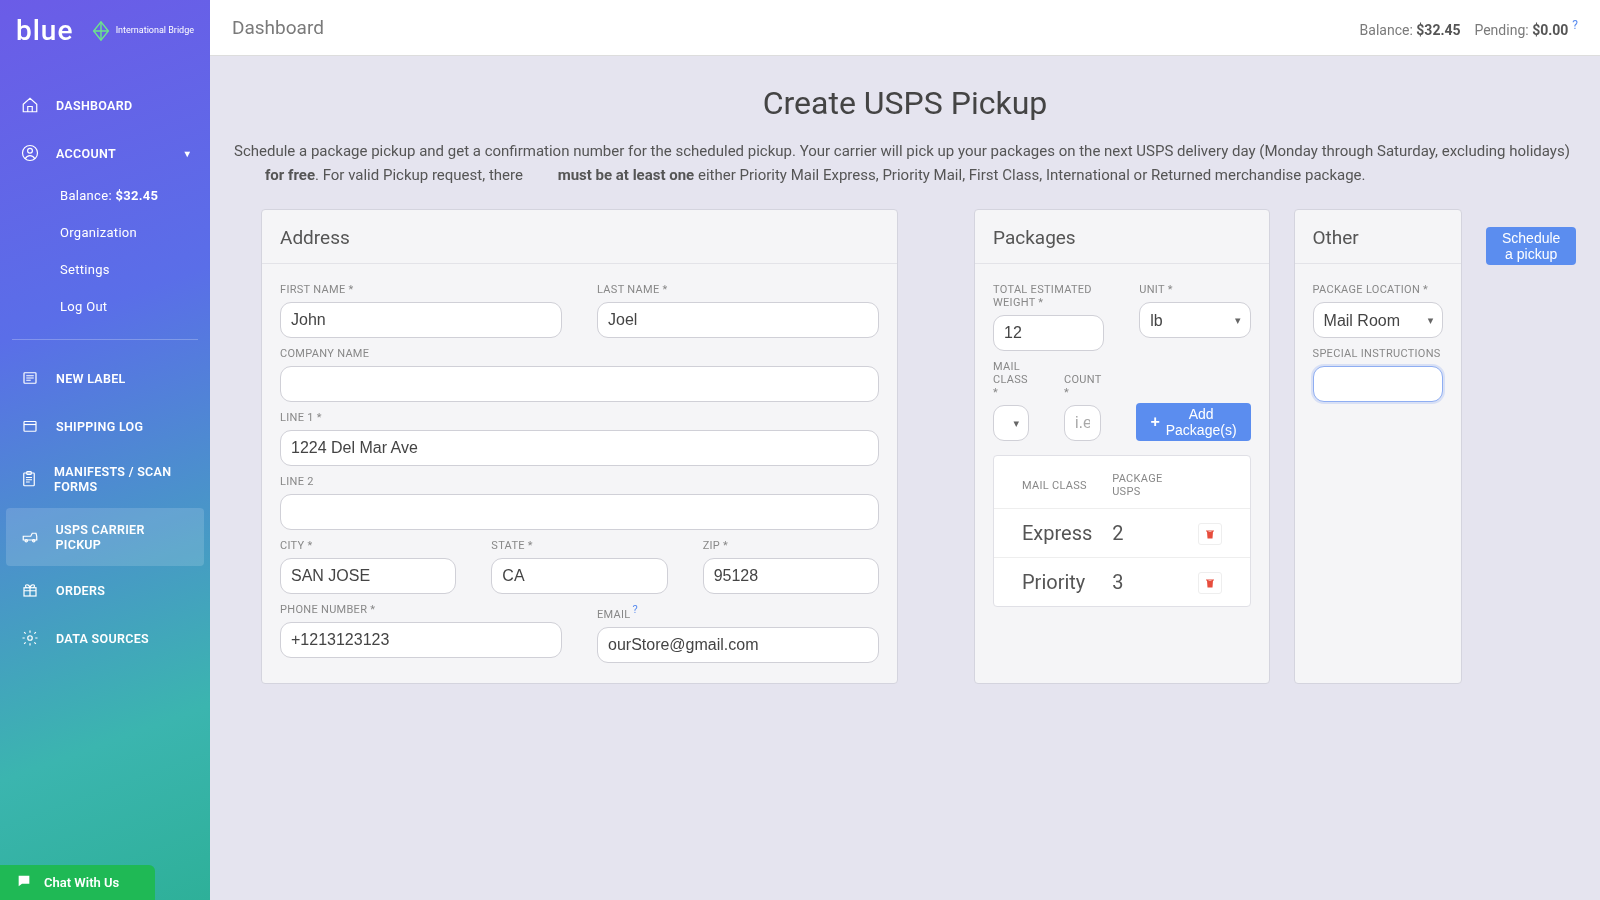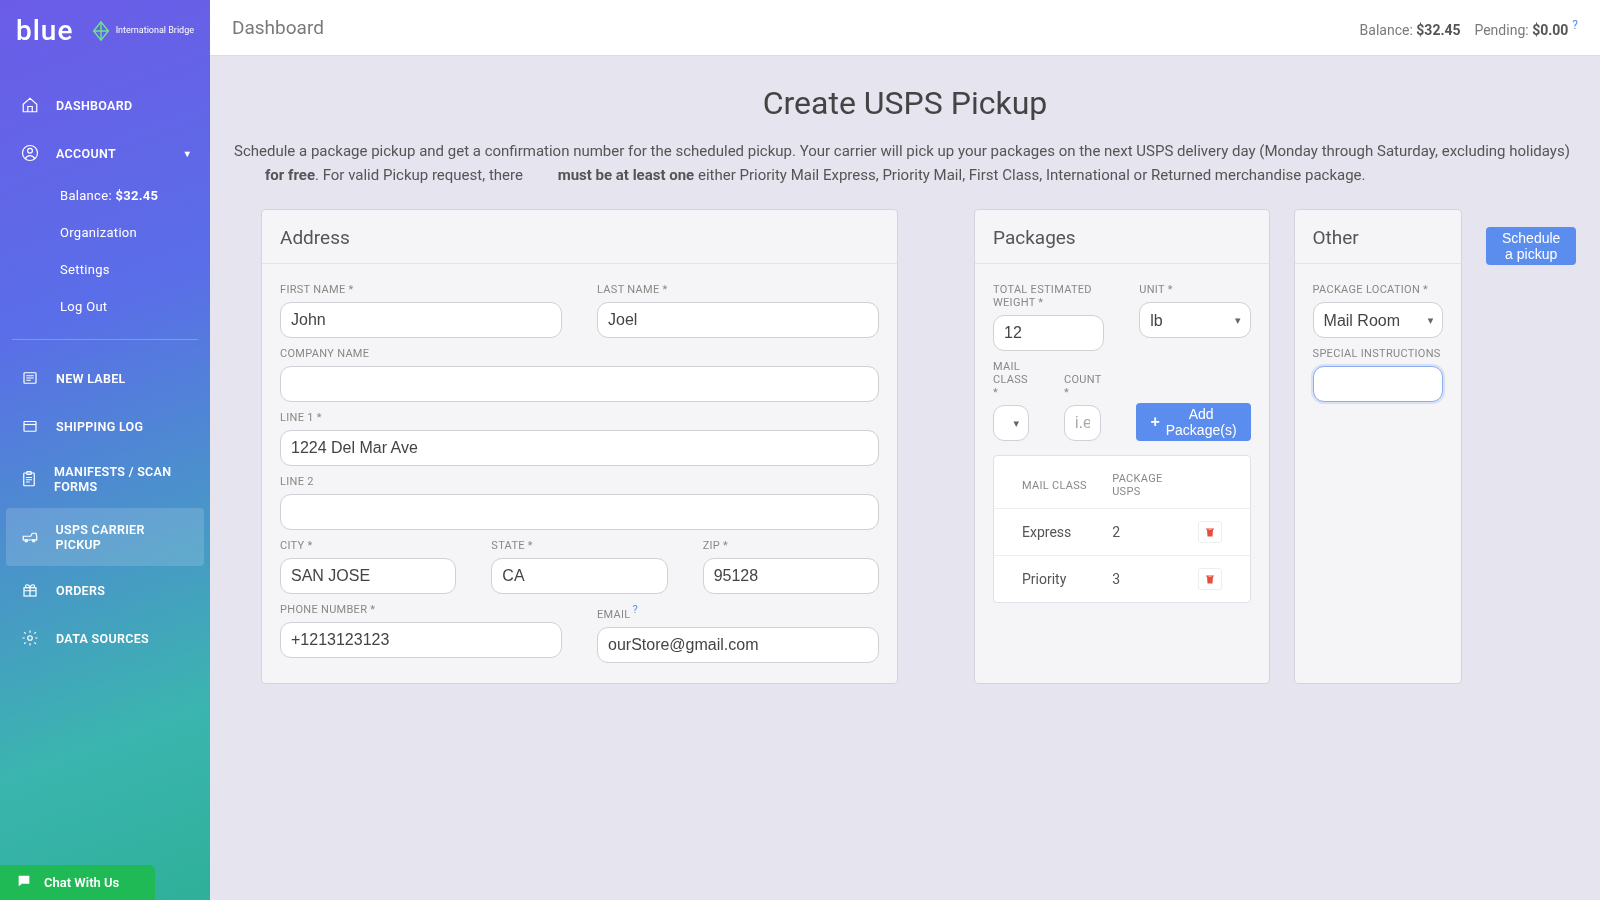--- a/index.html
+++ b/index.html
@@ -139,21 +139,21 @@
   gap:6px;
 }
 .btn .plus { font-weight:700; font-size:16px; }
 
 .table {
   background:#fff;
   border:1px solid #e0e0e6;
   border-radius:4px;
   margin-top: 14px;
 }
-.t-head, .t-row { display:flex; align-items:center; padding: 12px 28px; font-size:14px;}
+.t-head, .t-row { display:flex; align-items:center; padding: 12px 28px; font-size:20px;}
 .t-head { font-size:11px; color:#888; letter-spacing:0.3px; padding-top:16px; padding-bottom:10px;}
 .t-col1 { flex:1.3; }
 .t-col2 { flex:1; }
 .t-col3 { width: 40px; text-align:right; }
 .t-row { border-top:1px solid #eee; color:#555;}
 .trash { color:#e74c3c; cursor:pointer; background:#fff; border:1px solid #eee; border-radius:3px; width:24px; height:22px; display:inline-flex; align-items:center; justify-content:center;}
 
 .footer-btn { display:flex; justify-content:flex-end; margin-top: 18px; }
 </style>
 </head>

